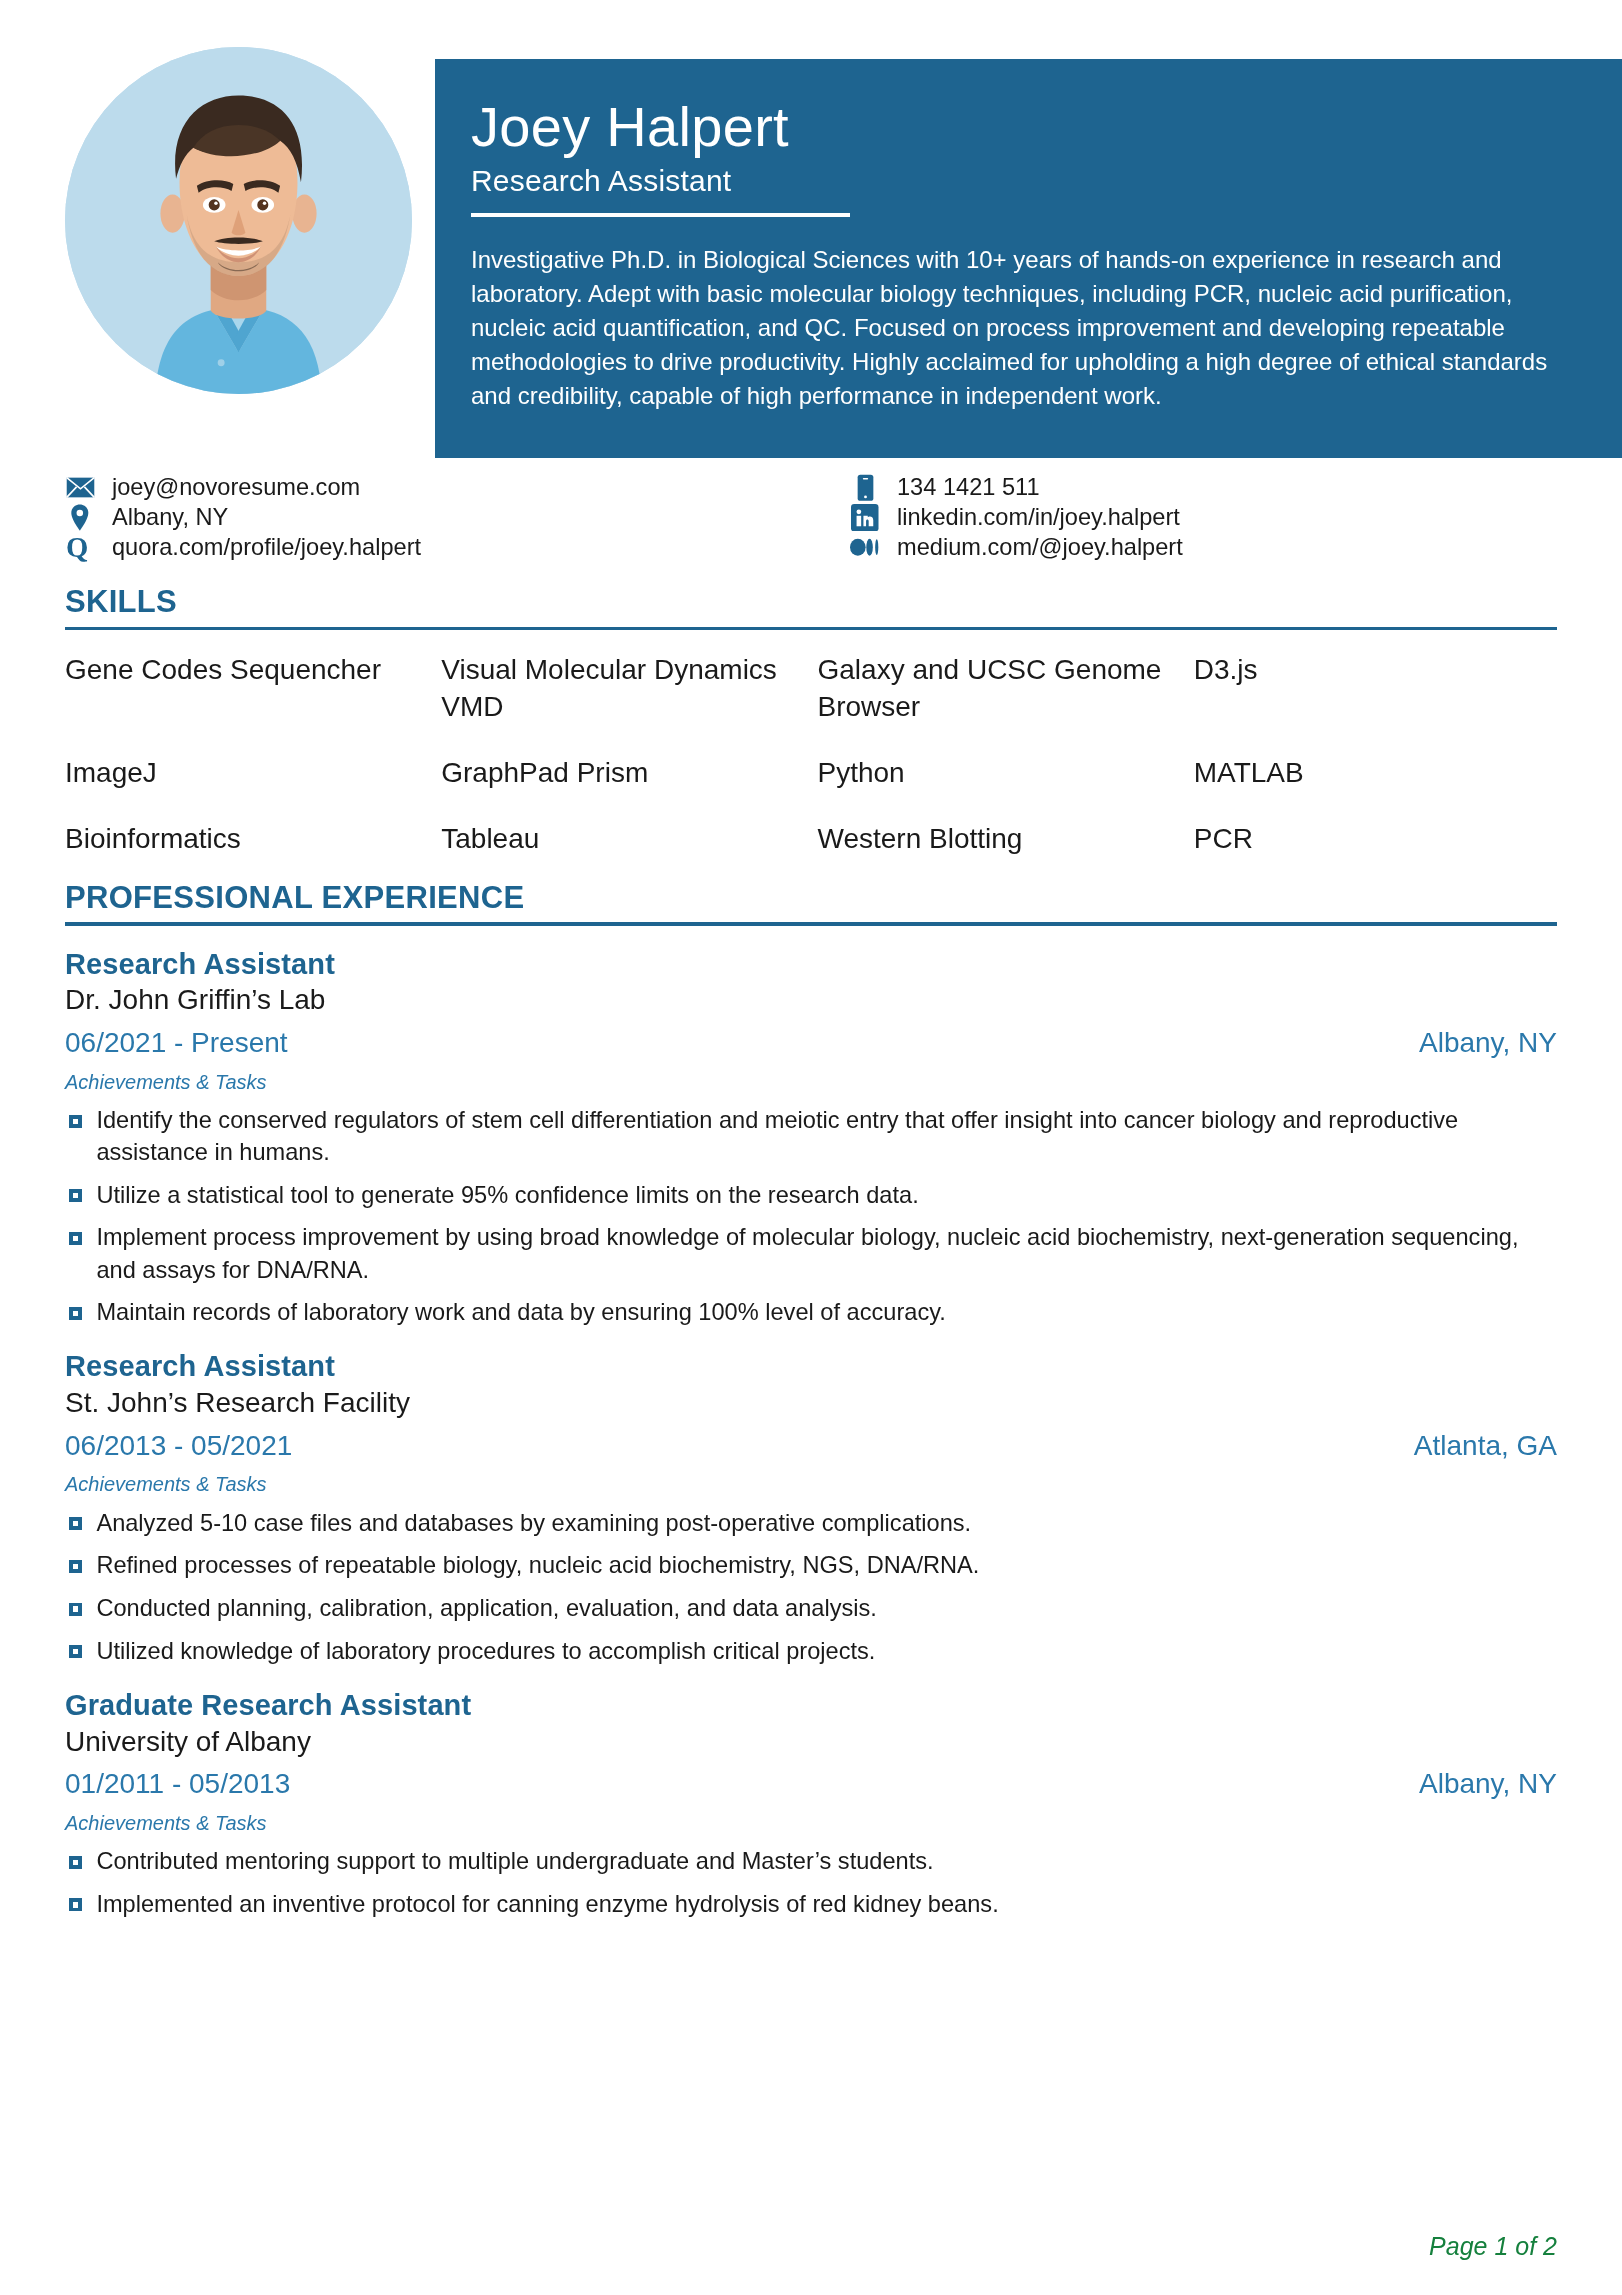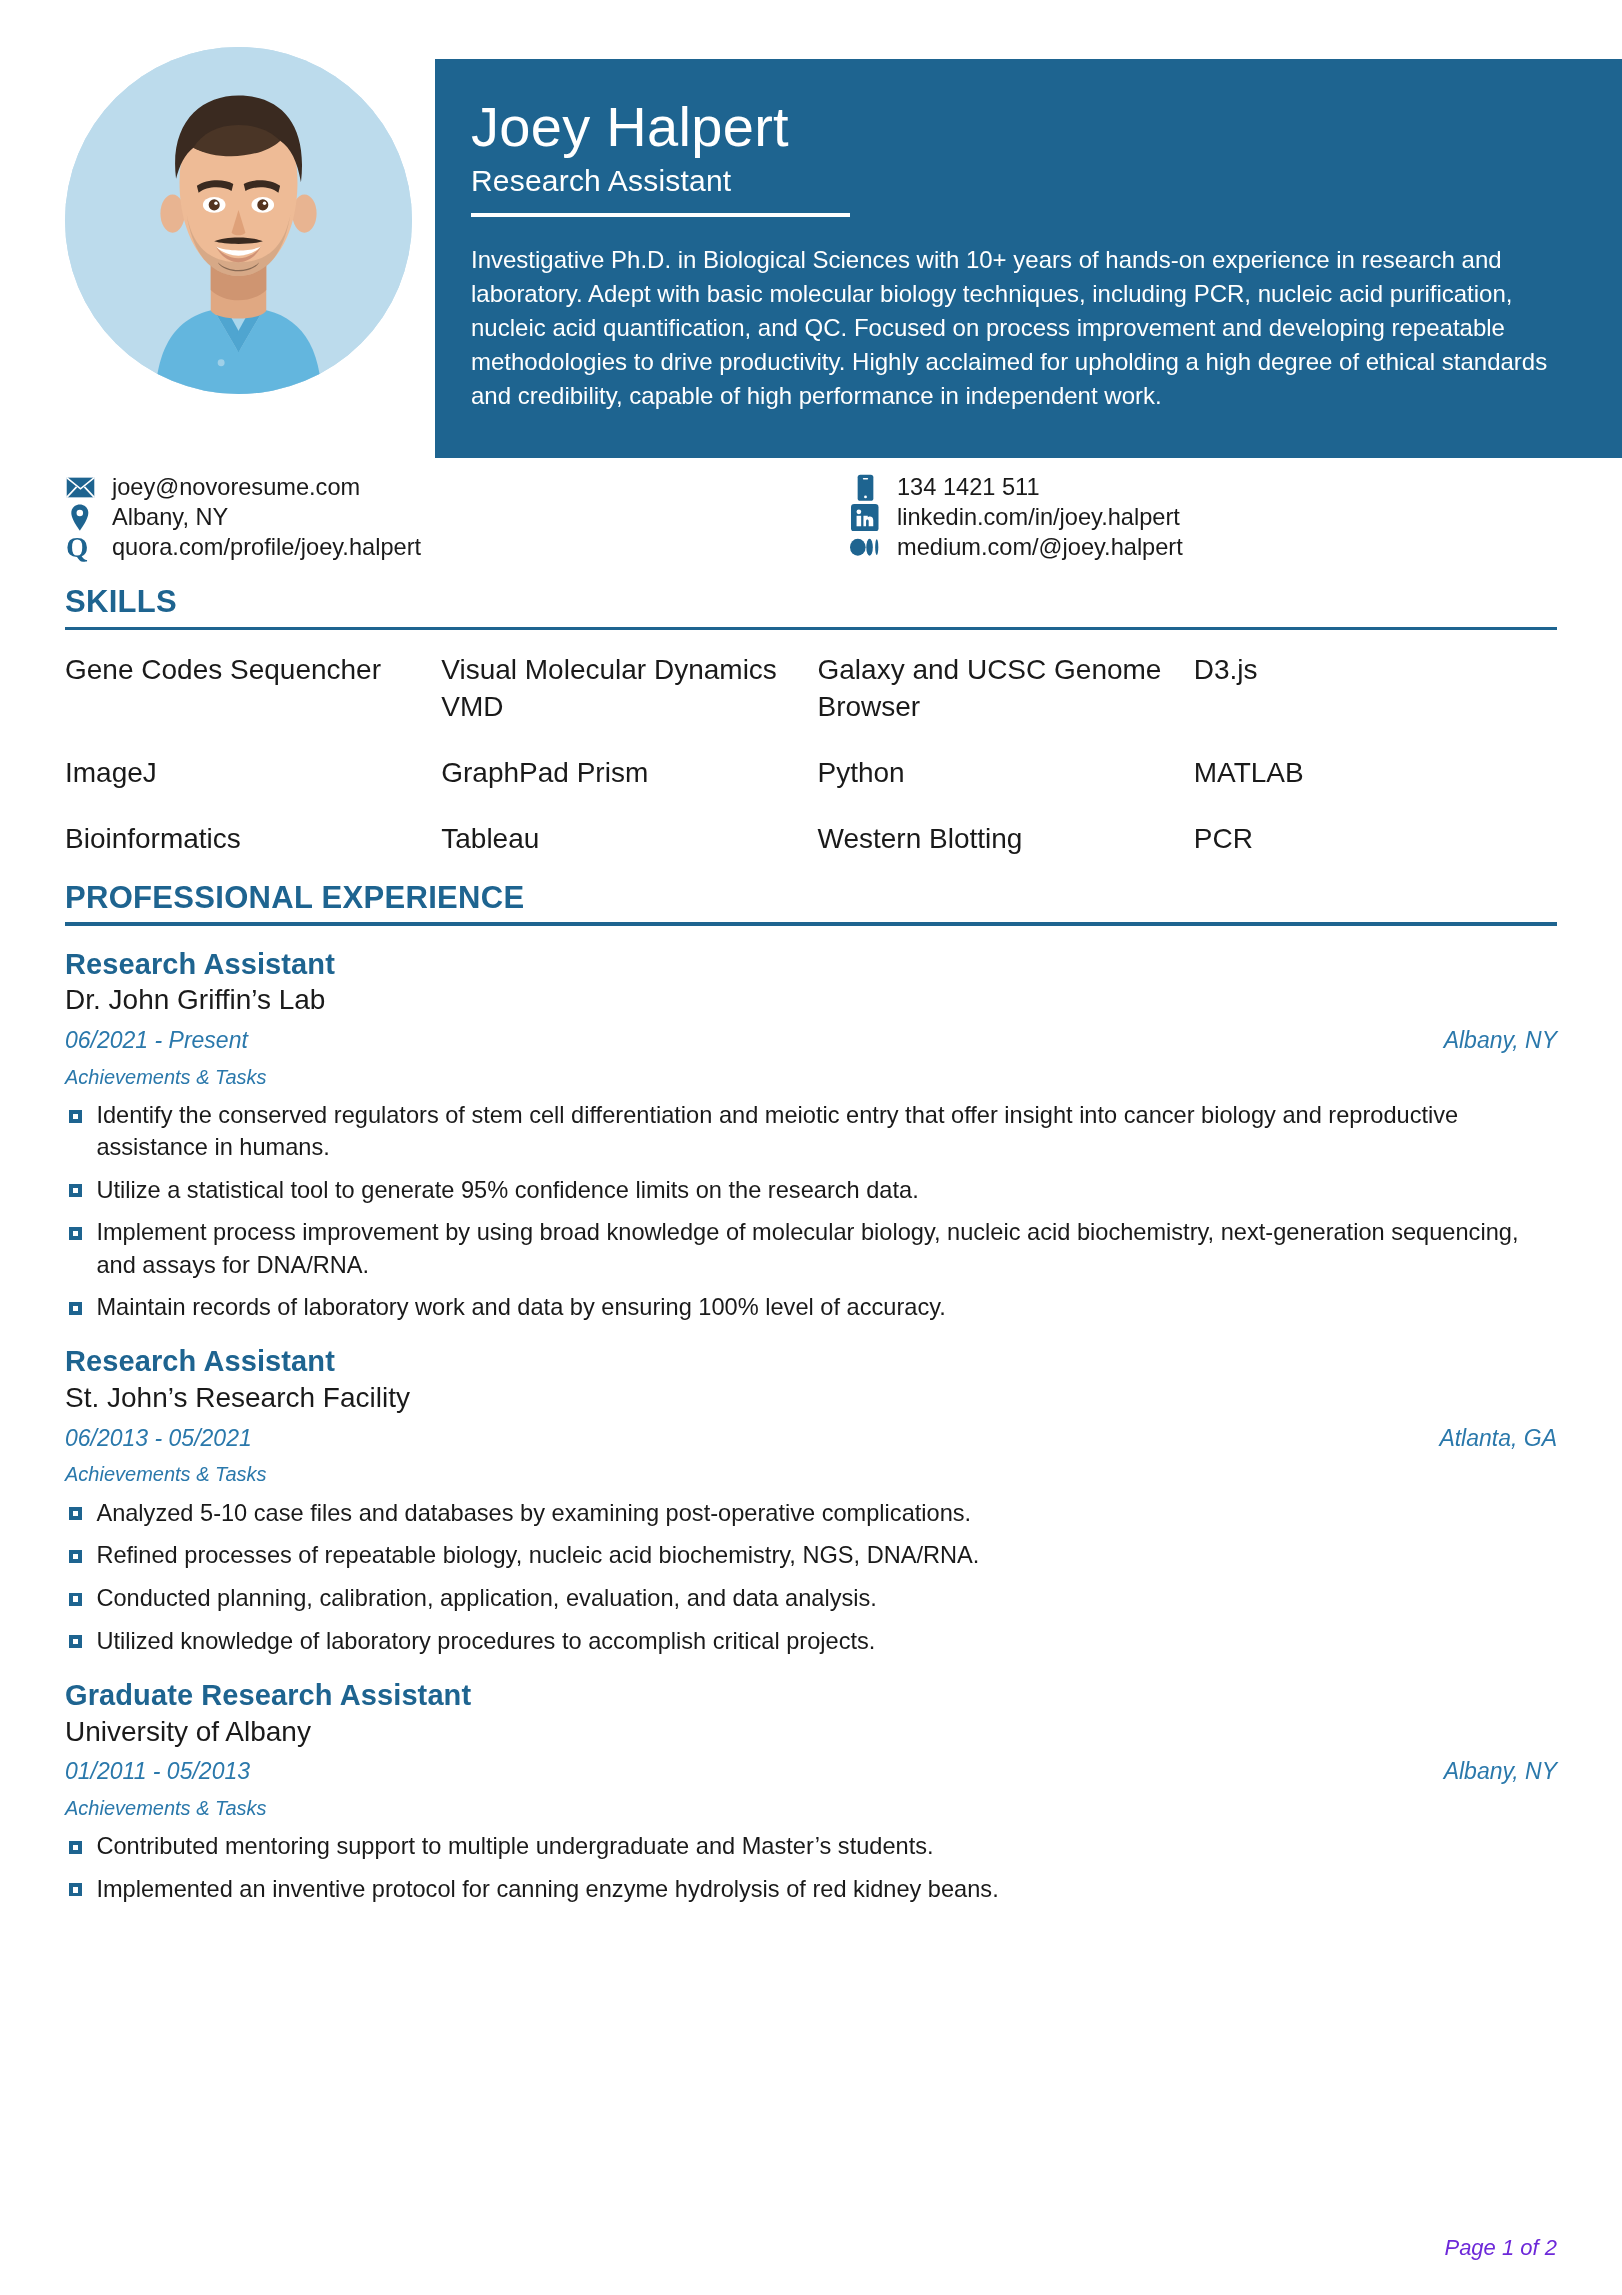--- a/index.html
+++ b/index.html
@@ -135,22 +135,21 @@
   .job-org {
     font-size: 28px;
     font-weight: 400;
     color: #1a1a1a;
     margin: 0 0 10.5px 0;
   }
   .job-meta {
     display: flex;
     justify-content: space-between;
     align-items: baseline;
-    font-size: 23px;
-    font-style: italic;
+    font-size: 28px;
     color: #2a78ab;
     margin-bottom: 11.8px;
     gap: 28px;
   }
   .job-meta .loc { text-align: right; }
   .ach-label {
     font-size: 20px;
     font-style: italic;
     color: #2a78ab;
     margin-bottom: 10.5px;
@@ -182,23 +181,23 @@
     line-height: 1.36;
     color: #1a1a1a;
     max-width: 1426px;
   }
 
   
   .footer {
     position: absolute;
     right: 65px;
     bottom: 34px;
-    font-size: 22px;
+    font-size: 25px;
     font-style: italic;
-    color: #6d28d9;
+    color: #15803d;
     margin-top: 19px;
   }
 </style>
 </head>
 <body>
 
 <div class="header">
 
   <div class="photo-wrap">
     <svg class="photo-svg" viewBox="0 0 200 200">

